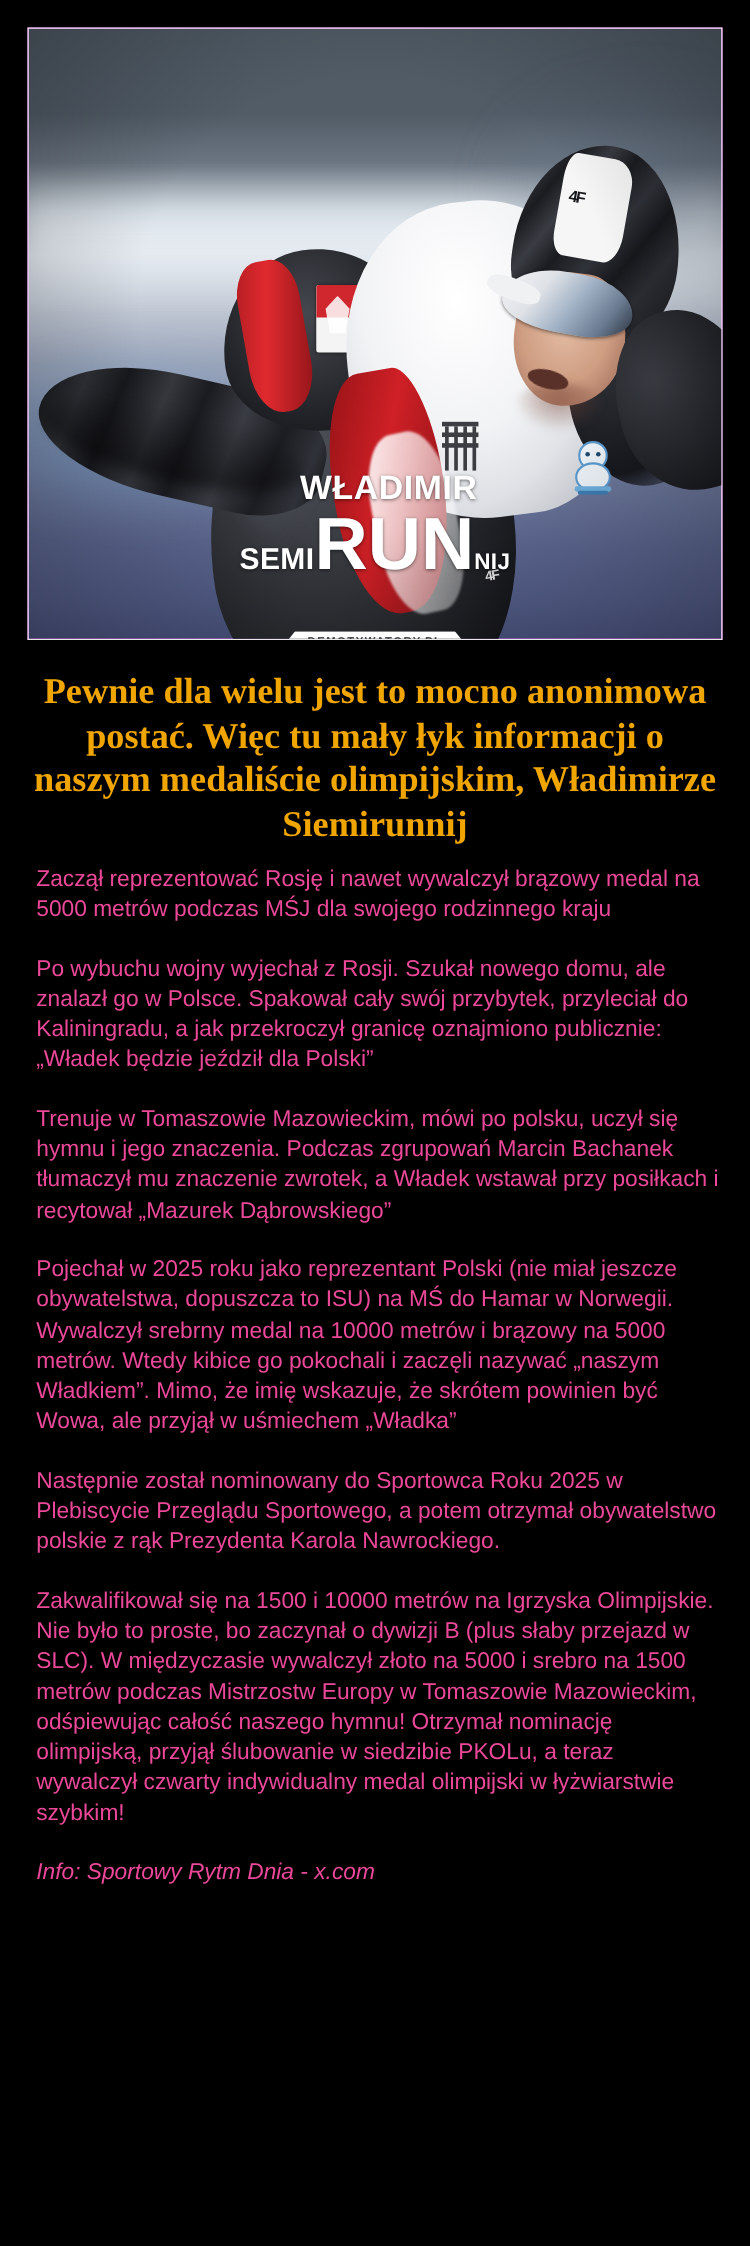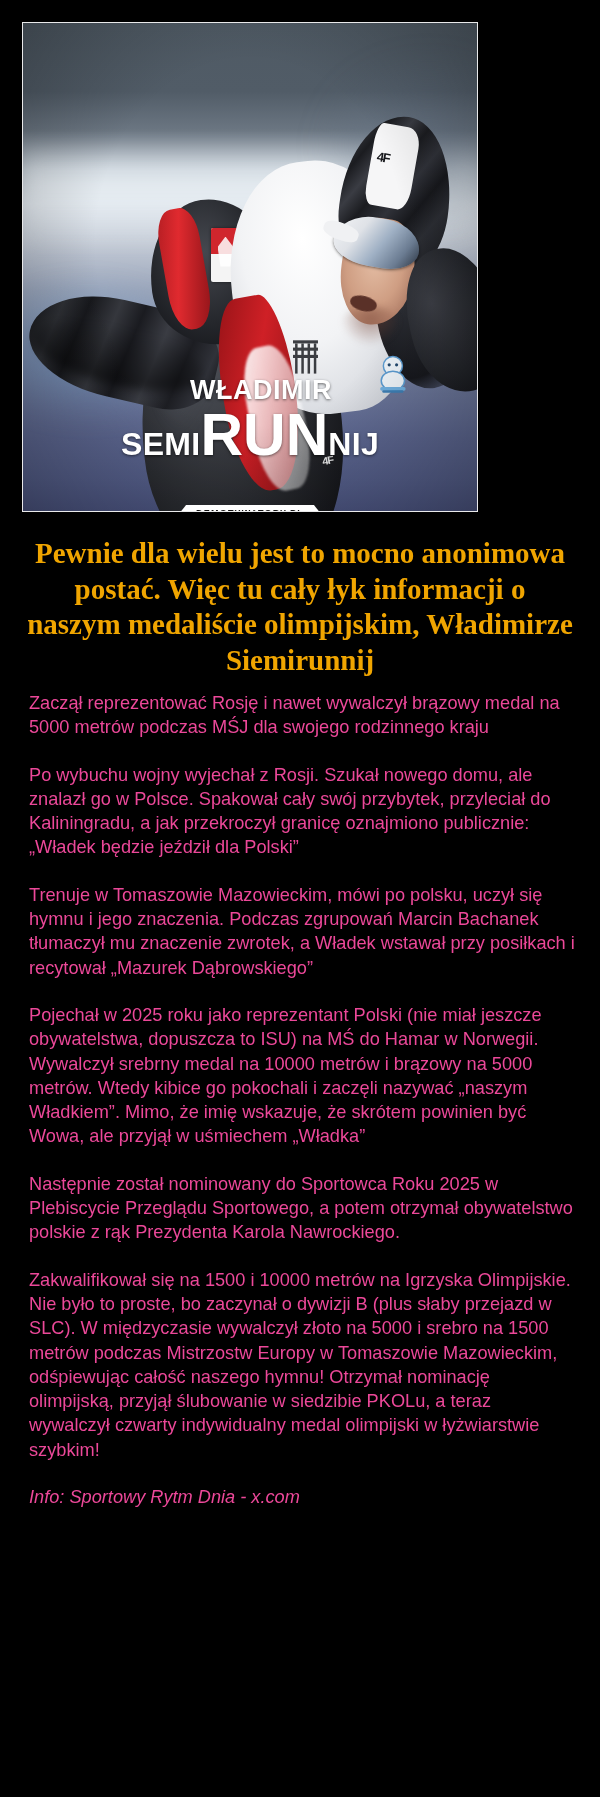--- a/index.html
+++ b/index.html
@@ -19,21 +19,21 @@
     width: 600px;
     height: 1797px;
     background: #000000;
   }
 
   
   .photo-frame {
     position: absolute;
     left: 22px;
     top: 22px;
-    width: 456px;
+    width: 556px;
     height: 490px;
     border: 1px solid #e9e9ea;
     box-sizing: border-box;
     overflow: hidden;
     background: #d946ef;
   }
 
   .photo {
     position: absolute;
     inset: 0;
@@ -333,23 +333,23 @@
     display: flex;
     align-items: baseline;
     justify-content: center;
     color: #ffffff;
     font-family: "Liberation Sans", sans-serif;
     font-weight: bold;
     line-height: 1;
     text-shadow: 0 1px 3px rgba(0,0,0,.55);
     margin-top: 2px;
   }
-  .ov-semi { font-size: 32px; letter-spacing: .3px; }
+  .ov-semi { font-size: 24px; letter-spacing: .3px; }
   .ov-run  { font-size: 59px; letter-spacing: 0px; }
-  .ov-nij  { font-size: 32px; letter-spacing: .3px; }
+  .ov-nij  { font-size: 18px; letter-spacing: .3px; }
 
   
   .watermark {
     position: absolute;
     left: 50%;
     bottom: -9px;
     transform: translateX(-50%);
     background: #ffffff;
     color: #111111;
     font-family: "Liberation Sans", sans-serif;
@@ -465,17 +465,17 @@
           <span class="ov-semi">SEMI</span>
           <span class="ov-run">RUN</span>
           <span class="ov-nij">NIJ</span>
         </div>
       </div>
     </div>
 
     <div class="watermark">DEMOTYWATORY.PL</div>
   </div>
 
-  <div class="title">Pewnie dla wielu jest to mocno anonimowa postać. Więc tu cały łyk informacji o naszym medaliście olimpijskim, Władimirze Siemirunnij</div>
+  <div class="title">Pewnie dla wielu jest to mocno anonimowa postać. Więc tu mały łyk informacji o naszym medaliście olimpijskim, Władimirze Siemirunnij</div>
 
   <div class="body-text"><p>Zaczął reprezentować Rosję i nawet wywalczył brązowy medal na 5000 metrów podczas MŚJ dla swojego rodzinnego kraju</p><p>Po wybuchu wojny wyjechał z Rosji. Szukał nowego domu, ale znalazł go w Polsce. Spakował cały swój przybytek, przyleciał do Kaliningradu, a jak przekroczył granicę oznajmiono publicznie: „Władek będzie jeździł dla Polski”</p><p>Trenuje w Tomaszowie Mazowieckim, mówi po polsku, uczył się hymnu i jego znaczenia. Podczas zgrupowań Marcin Bachanek tłumaczył mu znaczenie zwrotek, a Władek wstawał przy posiłkach i recytował „Mazurek Dąbrowskiego”</p><p>Pojechał w 2025 roku jako reprezentant Polski (nie miał jeszcze obywatelstwa, dopuszcza to ISU) na MŚ do Hamar w Norwegii. Wywalczył srebrny medal na 10000 metrów i brązowy na 5000 metrów. Wtedy kibice go pokochali i zaczęli nazywać „naszym Władkiem”. Mimo, że imię wskazuje, że skrótem powinien być Wowa, ale przyjął w uśmiechem „Władka”</p><p>Następnie został nominowany do Sportowca Roku 2025 w Plebiscycie Przeglądu Sportowego, a potem otrzymał obywatelstwo polskie z rąk Prezydenta Karola Nawrockiego.</p><p>Zakwalifikował się na 1500 i 10000 metrów na Igrzyska Olimpijskie. Nie było to proste, bo zaczynał o dywizji B (plus słaby przejazd w SLC). W międzyczasie wywalczył złoto na 5000 i srebro na 1500 metrów podczas Mistrzostw Europy w Tomaszowie Mazowieckim, odśpiewując całość naszego hymnu! Otrzymał nominację olimpijską, przyjął ślubowanie w siedzibie PKOLu, a teraz wywalczył czwarty indywidualny medal olimpijski w łyżwiarstwie szybkim!</p><p>Info: Sportowy Rytm Dnia - x.com</p></div>
 
 </div>
 
 </body></html>

